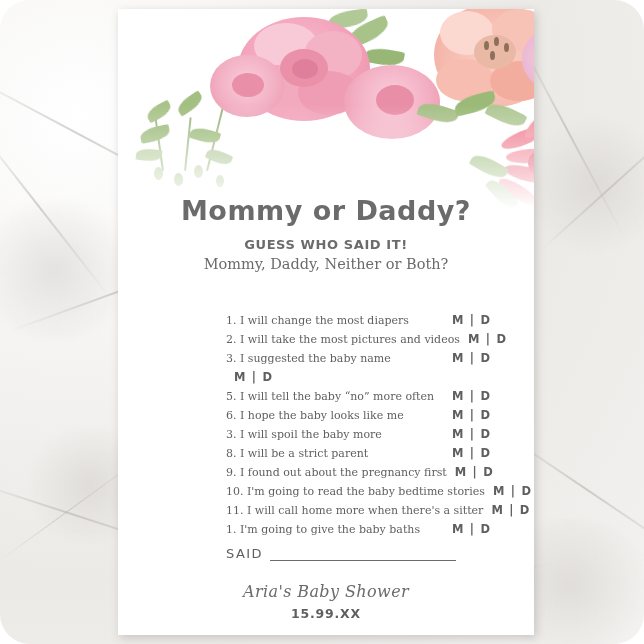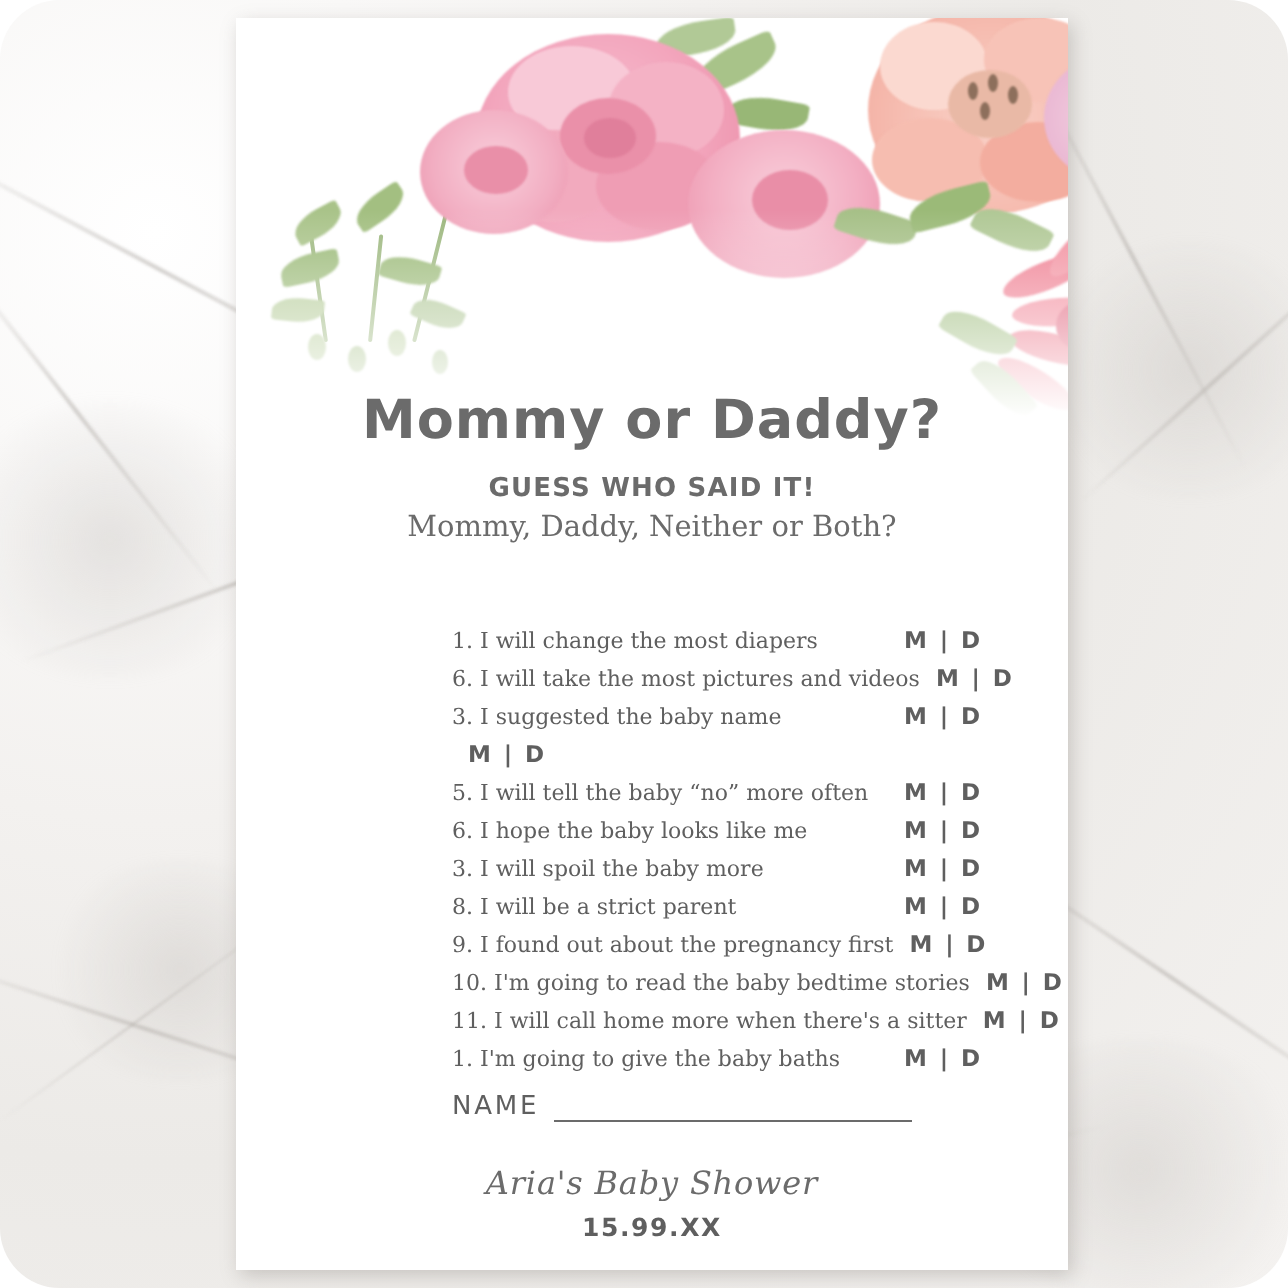--- a/index.html
+++ b/index.html
@@ -286,21 +286,21 @@
     <div class="title">Mommy or Daddy?</div>
     <div class="sub1">GUESS WHO SAID IT!</div>
     <div class="sub2">Mommy, Daddy, Neither or Both?</div>
 
     <div id="questions">
       <div class="qrow">
         <span class="qtext">1. I will change the most diapers</span>
         <span class="qans">M  |  D</span>
       </div>
       <div class="qrow">
-        <span class="qtext">6. I will take the most pictures and videos</span>
+        <span class="qtext">2. I will take the most pictures and videos</span>
         <span class="qans">M  |  D</span>
       </div>
       <div class="qrow">
         <span class="qtext">3. I suggested the baby name</span>
         <span class="qans">M  |  D</span>
       </div>
       <div class="qrow">
         <span class="qans">M  |  D</span>
       </div>
       <div class="qrow">
@@ -331,21 +331,21 @@
         <span class="qtext">11. I will call home more when there's a sitter</span>
         <span class="qans">M  |  D</span>
       </div>
       <div class="qrow">
         <span class="qtext">1. I'm going to give the baby baths</span>
         <span class="qans">M  |  D</span>
       </div>
     </div>
 
     <div id="name-row">
-      <span id="name-label">NAME</span>
+      <span id="name-label">SAID</span>
       <span id="name-line"></span>
     </div>
 
     <div class="foot-name">Aria's Baby Shower</div>
     <div class="foot-date">15.99.XX</div>
 
   </div>
 </div>
 
 </body></html>

